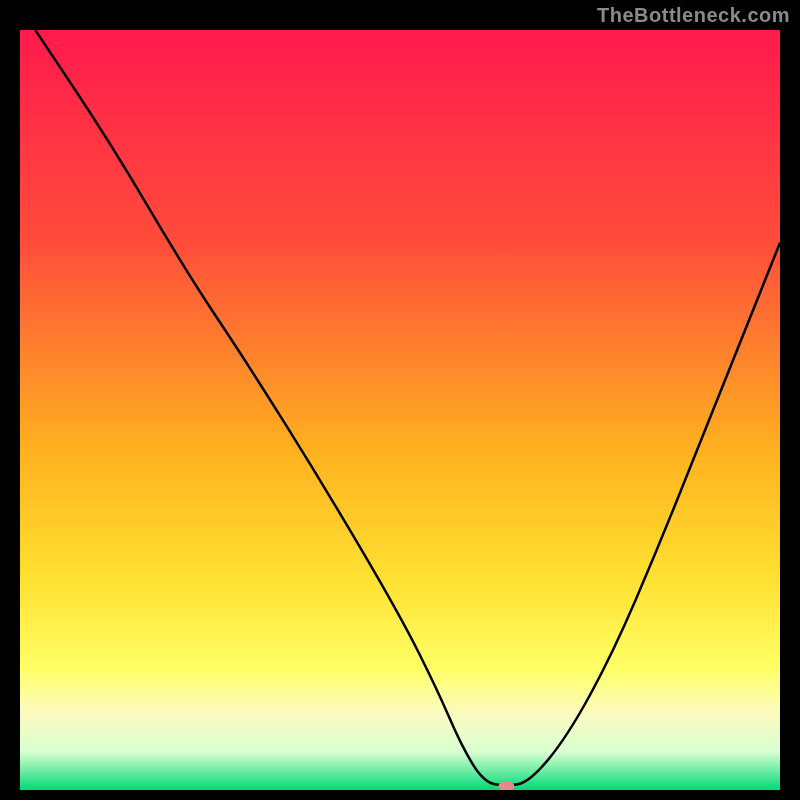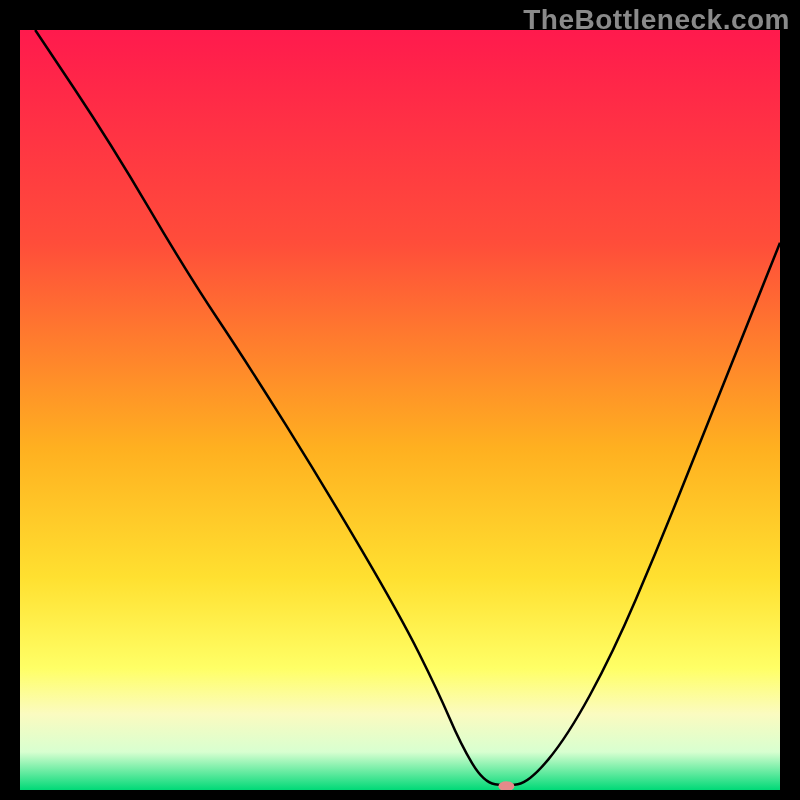--- a/index.html
+++ b/index.html
@@ -8,21 +8,21 @@
     width: 800px;
     height: 800px;
     background: #000;
     font-family: Arial, Helvetica, sans-serif;
     overflow: hidden;
   }
   .watermark {
     position: absolute;
     top: 4px;
     right: 10px;
-    font-size: 28px;
+    font-size: 20px;
     font-weight: bold;
     color: #8a8a8a;
     letter-spacing: 0.5px;
     z-index: 20;
   }
   .outer {
     position: absolute;
     left: 20px;
     top: 30px;
     width: 760px;

